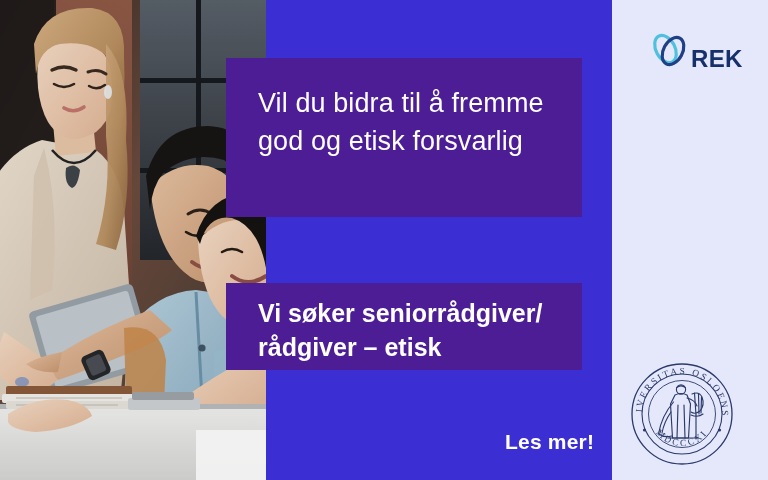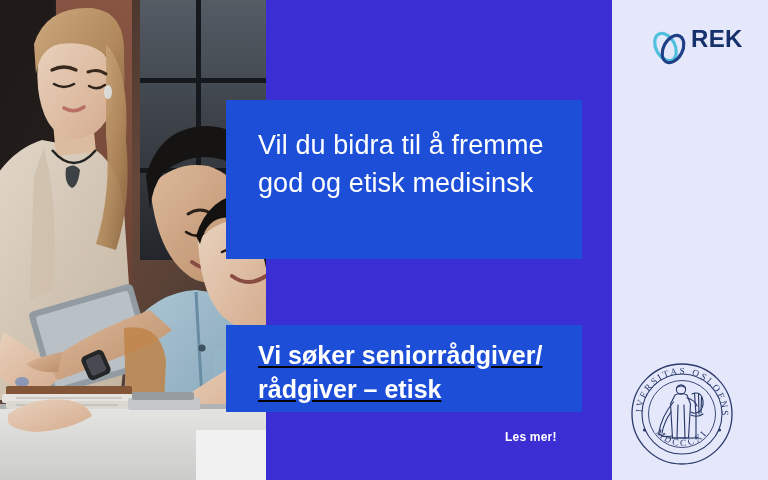--- a/index.html
+++ b/index.html
@@ -26,52 +26,50 @@
 
   
   .photo{
     position:absolute;left:0;top:0;width:266px;height:480px;
     overflow:hidden;background:#2b2622;
   }
   .photo-inner{position:absolute;inset:0;}
 
   
   .textbox{
-    position:absolute;background:#1d4ed8;
+    position:absolute;background:#4c1d95;
     box-sizing:border-box;
-    margin-top:42px;
   }
   .box-question{
     left:226px;top:58px;width:356px;height:159px;
     padding:26px 0 0 32px;
   }
   .box-position{
     left:226px;top:283px;width:356px;height:87px;
     padding:13px 0 0 32px;
-    text-decoration:underline;
   }
   .q-line{
     color:#ffffff;font-size:27px;line-height:38px;
     font-weight:400;letter-spacing:.1px;white-space:nowrap;
   }
   .p-line{
     color:#ffffff;font-size:25px;line-height:34px;
     font-weight:700;letter-spacing:0;white-space:nowrap;
   }
 
   
   .cta{
     position:absolute;left:505px;top:430px;
-    color:#ffffff;font-size:12px;font-weight:700;letter-spacing:.2px;
+    color:#ffffff;font-size:21px;font-weight:700;letter-spacing:.2px;
   }
 
   
   .rek-logo{
     position:absolute;left:649px;top:27px;width:92px;height:44px;
-    display:flex;align-items:flex-start;gap:3px;
+    display:flex;align-items:flex-end;gap:3px;
   }
   .rek-mark{width:40px;height:42px;flex:0 0 auto;}
   .rek-word{
     font-size:24px;font-weight:700;color:#16306B;letter-spacing:.3px;
     line-height:1;margin-left:-1px;
   }
 
   
   .uio-seal{
     position:absolute;left:628px;top:360px;width:108px;height:108px;
@@ -216,21 +214,21 @@
       <path d="M8 414 Q36 396 68 400 Q88 404 92 416 Q70 430 36 432 Q12 430 8 422 Z" fill="url(#skin1)"></path>
 
       <rect x="196" y="430" width="70" height="50" fill="#ffffff" opacity=".95"></rect>
 
       <rect x="0" y="0" width="266" height="480" fill="#1b1c2a" opacity=".06"></rect>
     </svg>
   </div>
 
   <div class="textbox box-question">
     <div class="q-line">Vil du bidra til å fremme</div>
-    <div class="q-line">god og etisk medisinsk</div>
+    <div class="q-line">god og etisk forsvarlig</div>
   </div>
 
   <div class="textbox box-position">
     <div class="p-line">Vi søker seniorrådgiver/</div>
     <div class="p-line">rådgiver – etisk</div>
   </div>
 
   <div class="cta">Les mer!</div>
 
   <div class="rek-logo">

